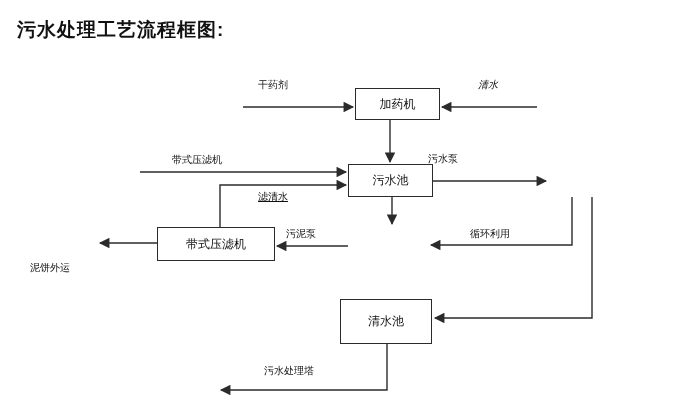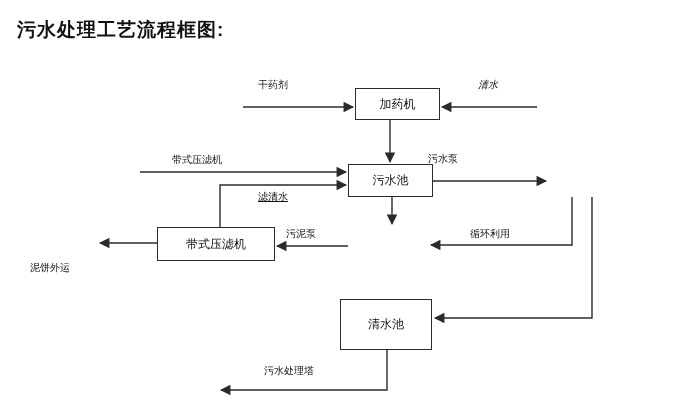--- a/index.html
+++ b/index.html
@@ -78,21 +78,21 @@
     <line x1="348" y1="246" x2="277" y2="246" marker-end="url(#arr)"></line>
     <line x1="157" y1="243" x2="100" y2="243" marker-end="url(#arr)"></line>
     <polyline points="572,197 572,245 431,245" marker-end="url(#arr)"></polyline>
     <polyline points="592,197 592,318 435,318" marker-end="url(#arr)"></polyline>
     <polyline points="387,332 387,390 221,390" marker-end="url(#arr)"></polyline>
   </svg>
 
   <div class="node" style="left:355px; top:88px; width:85px; height:32px;">加药机</div>
   <div class="node" style="left:348px; top:164px; width:85px; height:33px;">污水池</div>
   <div class="node" style="left:157px; top:227px; width:118px; height:34px;">带式压滤机</div>
-  <div class="node" style="left:340px; top:299px; width:92px; height:51px;">清水池</div>
+  <div class="node" style="left:340px; top:299px; width:92px; height:45px;">清水池</div>
 
   <div class="flow-label" style="left:258px; top:78px;">干药剂</div>
   <div class="flow-label" style="left:478px; top:78px;font-style:italic;">清水</div>
   <div class="flow-label" style="left:172px; top:153px;">带式压滤机</div>
   <div class="flow-label" style="left:258px; top:190px;text-decoration:underline;">滤清水</div>
   <div class="flow-label" style="left:428px; top:152px;">污水泵</div>
   <div class="flow-label" style="left:286px; top:227px;text-align:center;">污泥泵</div>
   <div class="flow-label" style="left:30px; top:226px;margin-top:35px;">泥饼外运</div>
   <div class="flow-label" style="left:470px; top:227px;">循环利用</div>
   <div class="flow-label" style="left:264px; top:364px;">污水处理塔</div>

